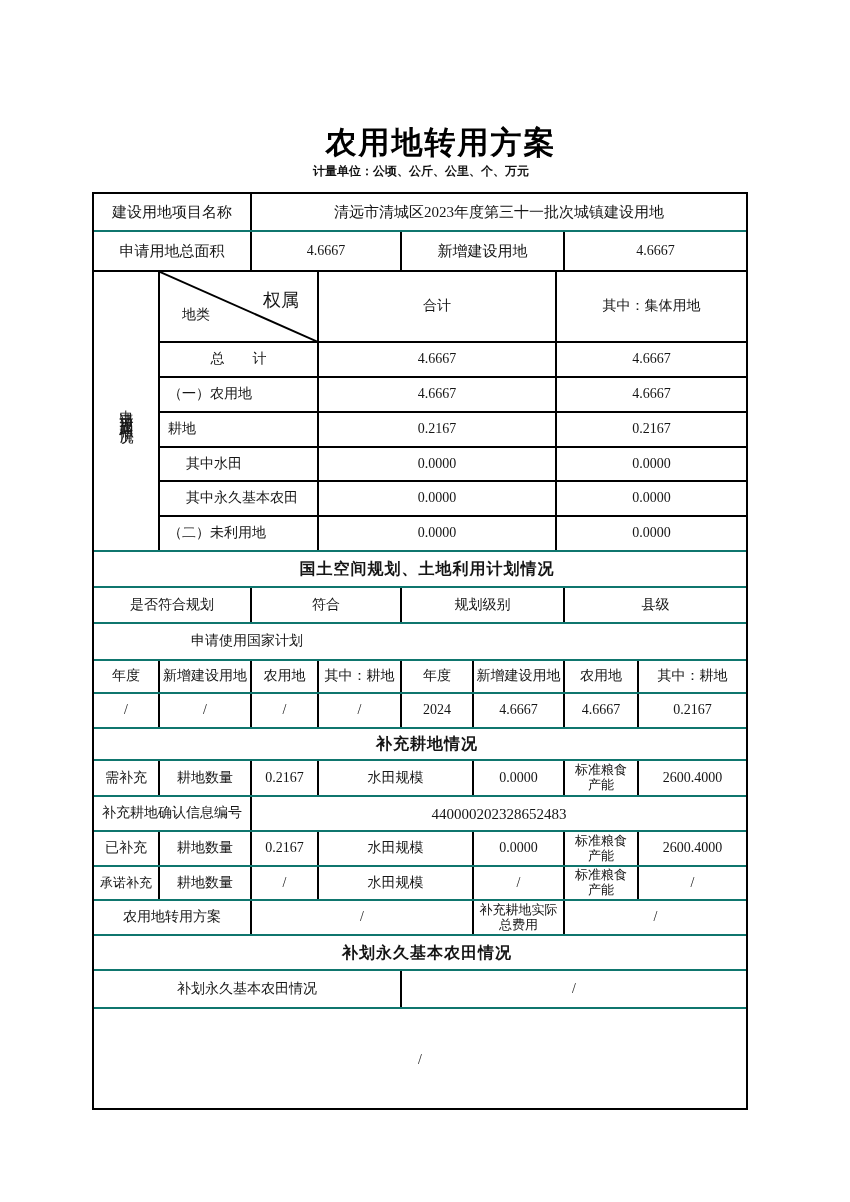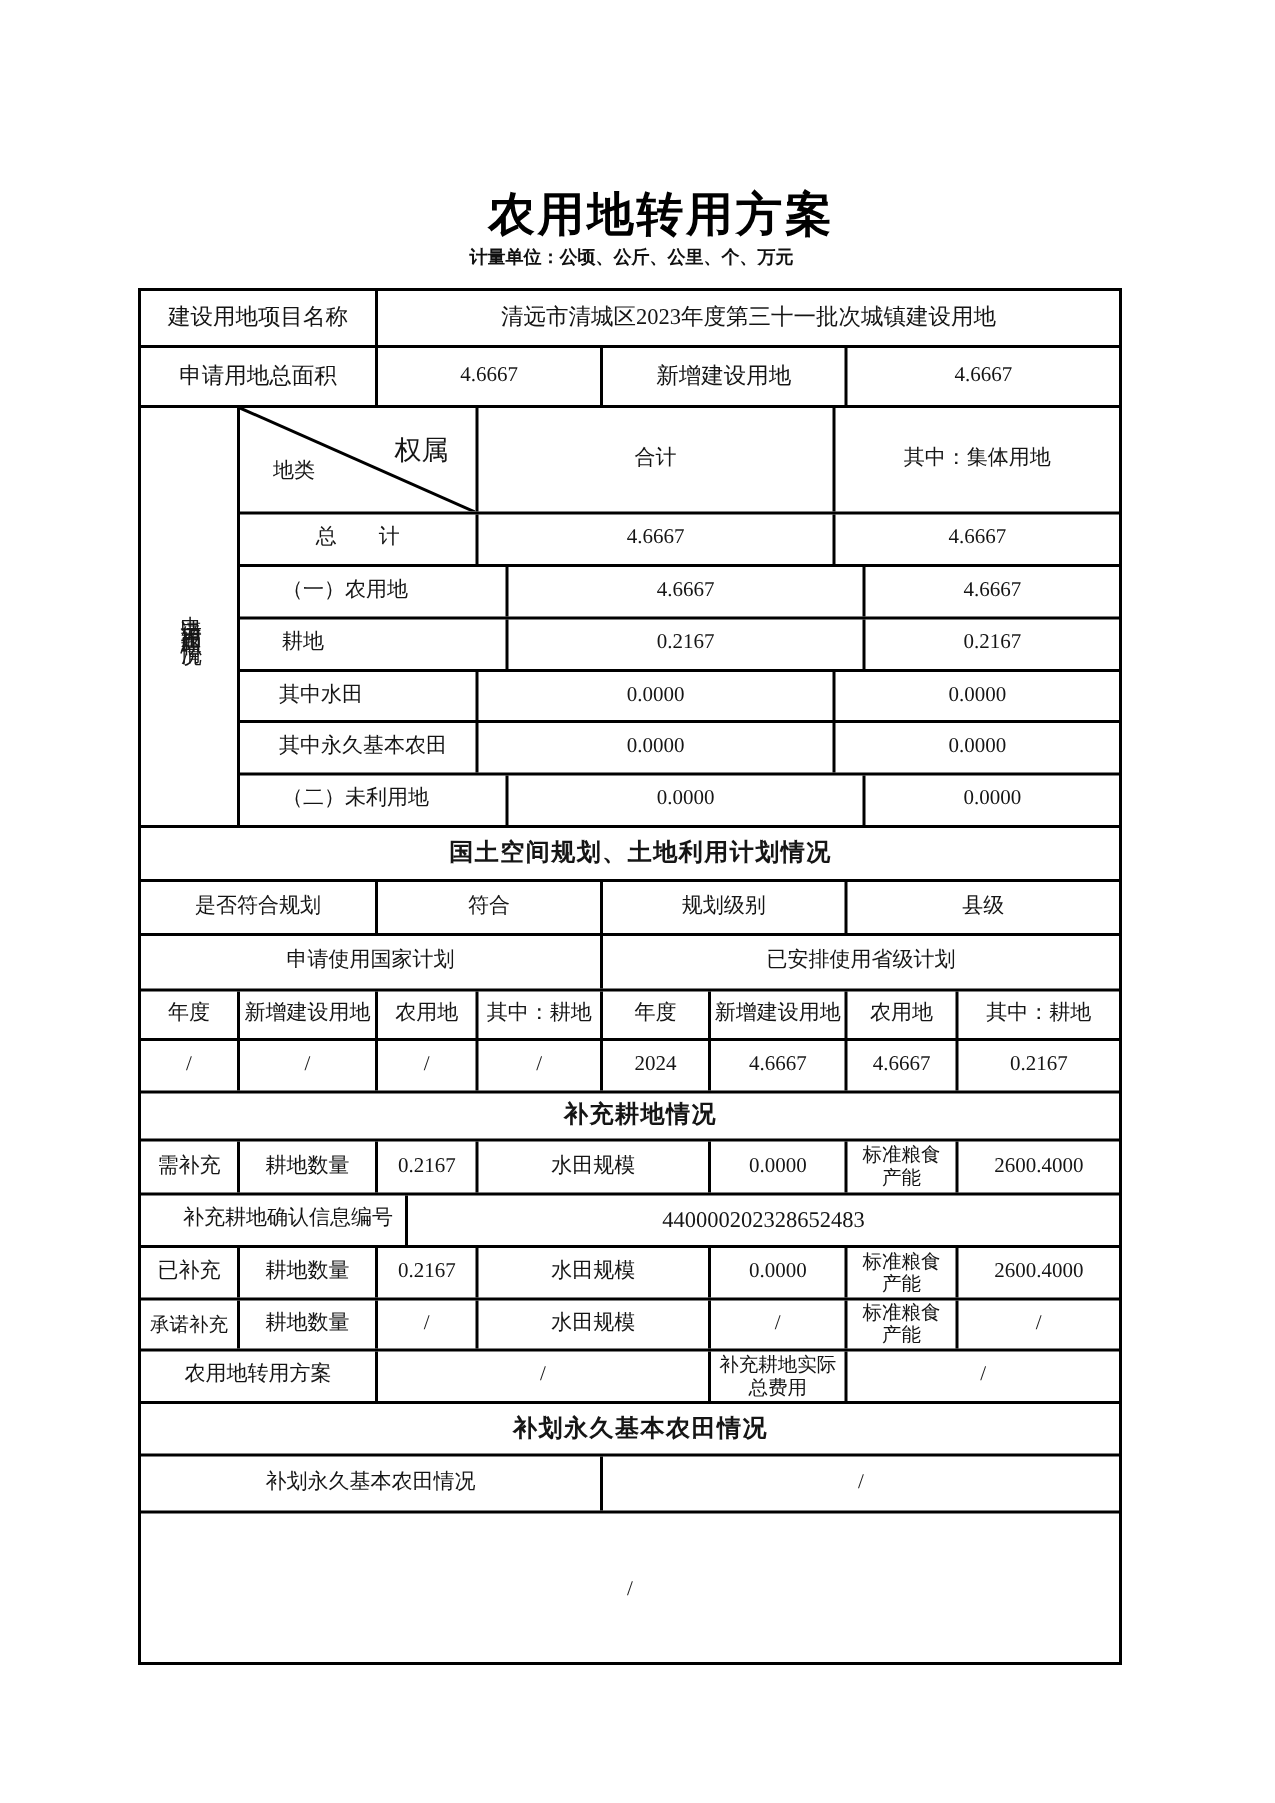--- a/index.html
+++ b/index.html
@@ -5,30 +5,30 @@
   html,body{margin:0;padding:0;background:#e9e9e9;}
   .page{position:relative;width:850px;height:1202px;background:#ffffff;margin:0 auto;
         font-family:"Liberation Serif",serif;color:#151515;overflow:hidden;}
   .title{position:absolute;top:106px;left:0;width:100%;margin:16px;text-align:center;
          font-family:"Liberation Sans",sans-serif;font-weight:bold;font-size:31px;
          letter-spacing:2px;color:#000;}
   .units{position:absolute;top:163px;left:94px;width:654px;text-align:center;
          font-family:"Liberation Sans",sans-serif;font-weight:bold;font-size:12px;color:#111;}
   .tbl{position:absolute;left:92px;top:192px;width:656px;height:918px;box-sizing:border-box;
        border:2px solid #000;}
-  .row{display:flex;box-sizing:border-box;border-top:2px solid #000000;}
+  .row{display:flex;box-sizing:border-box;border-top:2px solid #0f766e;}
   .row.first{border-top:none;}
   .c{box-sizing:border-box;border-left:2px solid #000;display:flex;align-items:center;
      justify-content:center;text-align:center;font-size:14px;line-height:1.2;overflow:hidden;}
   .c.nb{border-left:none;}
   .fx{flex:1;}
   .w64{width:64px}.w92{width:92px}.w67{width:67px}.w83{width:83px}.w72{width:72px}
   .w91{width:91px}.w74{width:74px}.w150{width:150px}.w155{width:155px}.w156{width:156px}
   .w157{width:157px}.w163{width:163px}.w222{width:222px}.w244{width:238px}.w304{width:306px}
-  .lft{justify-content:flex-start;text-align:center;padding-left:8px;margin-left:20px;}
+  .lft{justify-content:flex-start;text-align:center;padding-left:8px;}
   .lft2{justify-content:flex-start;text-align:left;padding-left:26px;}
   .hd{font-family:"Liberation Sans",sans-serif;font-weight:bold;font-size:16px;letter-spacing:1px;padding-left:14px;}
   .f15{font-size:15px;}
   .wrap2{white-space:pre-line;line-height:1.15;font-size:13px;}
   .vlabel{writing-mode:vertical-lr;text-orientation:upright;letter-spacing:3px;font-size:14px;}
   .sec{display:flex;box-sizing:border-box;border-top:2px solid #000;height:280px;}
   .sec-left{width:64px;box-sizing:border-box;display:flex;align-items:center;justify-content:center;}
   .sec-right{flex:1;box-sizing:border-box;border-left:2px solid #000;display:flex;flex-direction:column;}
   .irow{display:flex;box-sizing:border-box;border-top:2px solid #000;height:35px;}
   .irow.first{border-top:none;height:70px;}
@@ -111,21 +111,20 @@
 
     <div class="row" style="height:36px">
       <div class="c nb w156">是否符合规划</div>
       <div class="c w150">符合</div>
       <div class="c w163">规划级别</div>
       <div class="c fx">县级</div>
     </div>
 
     <div class="row" style="height:37px">
       <div class="c nb w304">申请使用国家计划</div>
-      <div class="c fx">已安排使用省级计划</div>
     </div>
 
     <div class="row" style="height:33px">
       <div class="c nb w64">年度</div>
       <div class="c w92">新增建设用地</div>
       <div class="c w67">农用地</div>
       <div class="c w83">其中：耕地</div>
       <div class="c w72">年度</div>
       <div class="c w91">新增建设用地</div>
       <div class="c w74">农用地</div>

